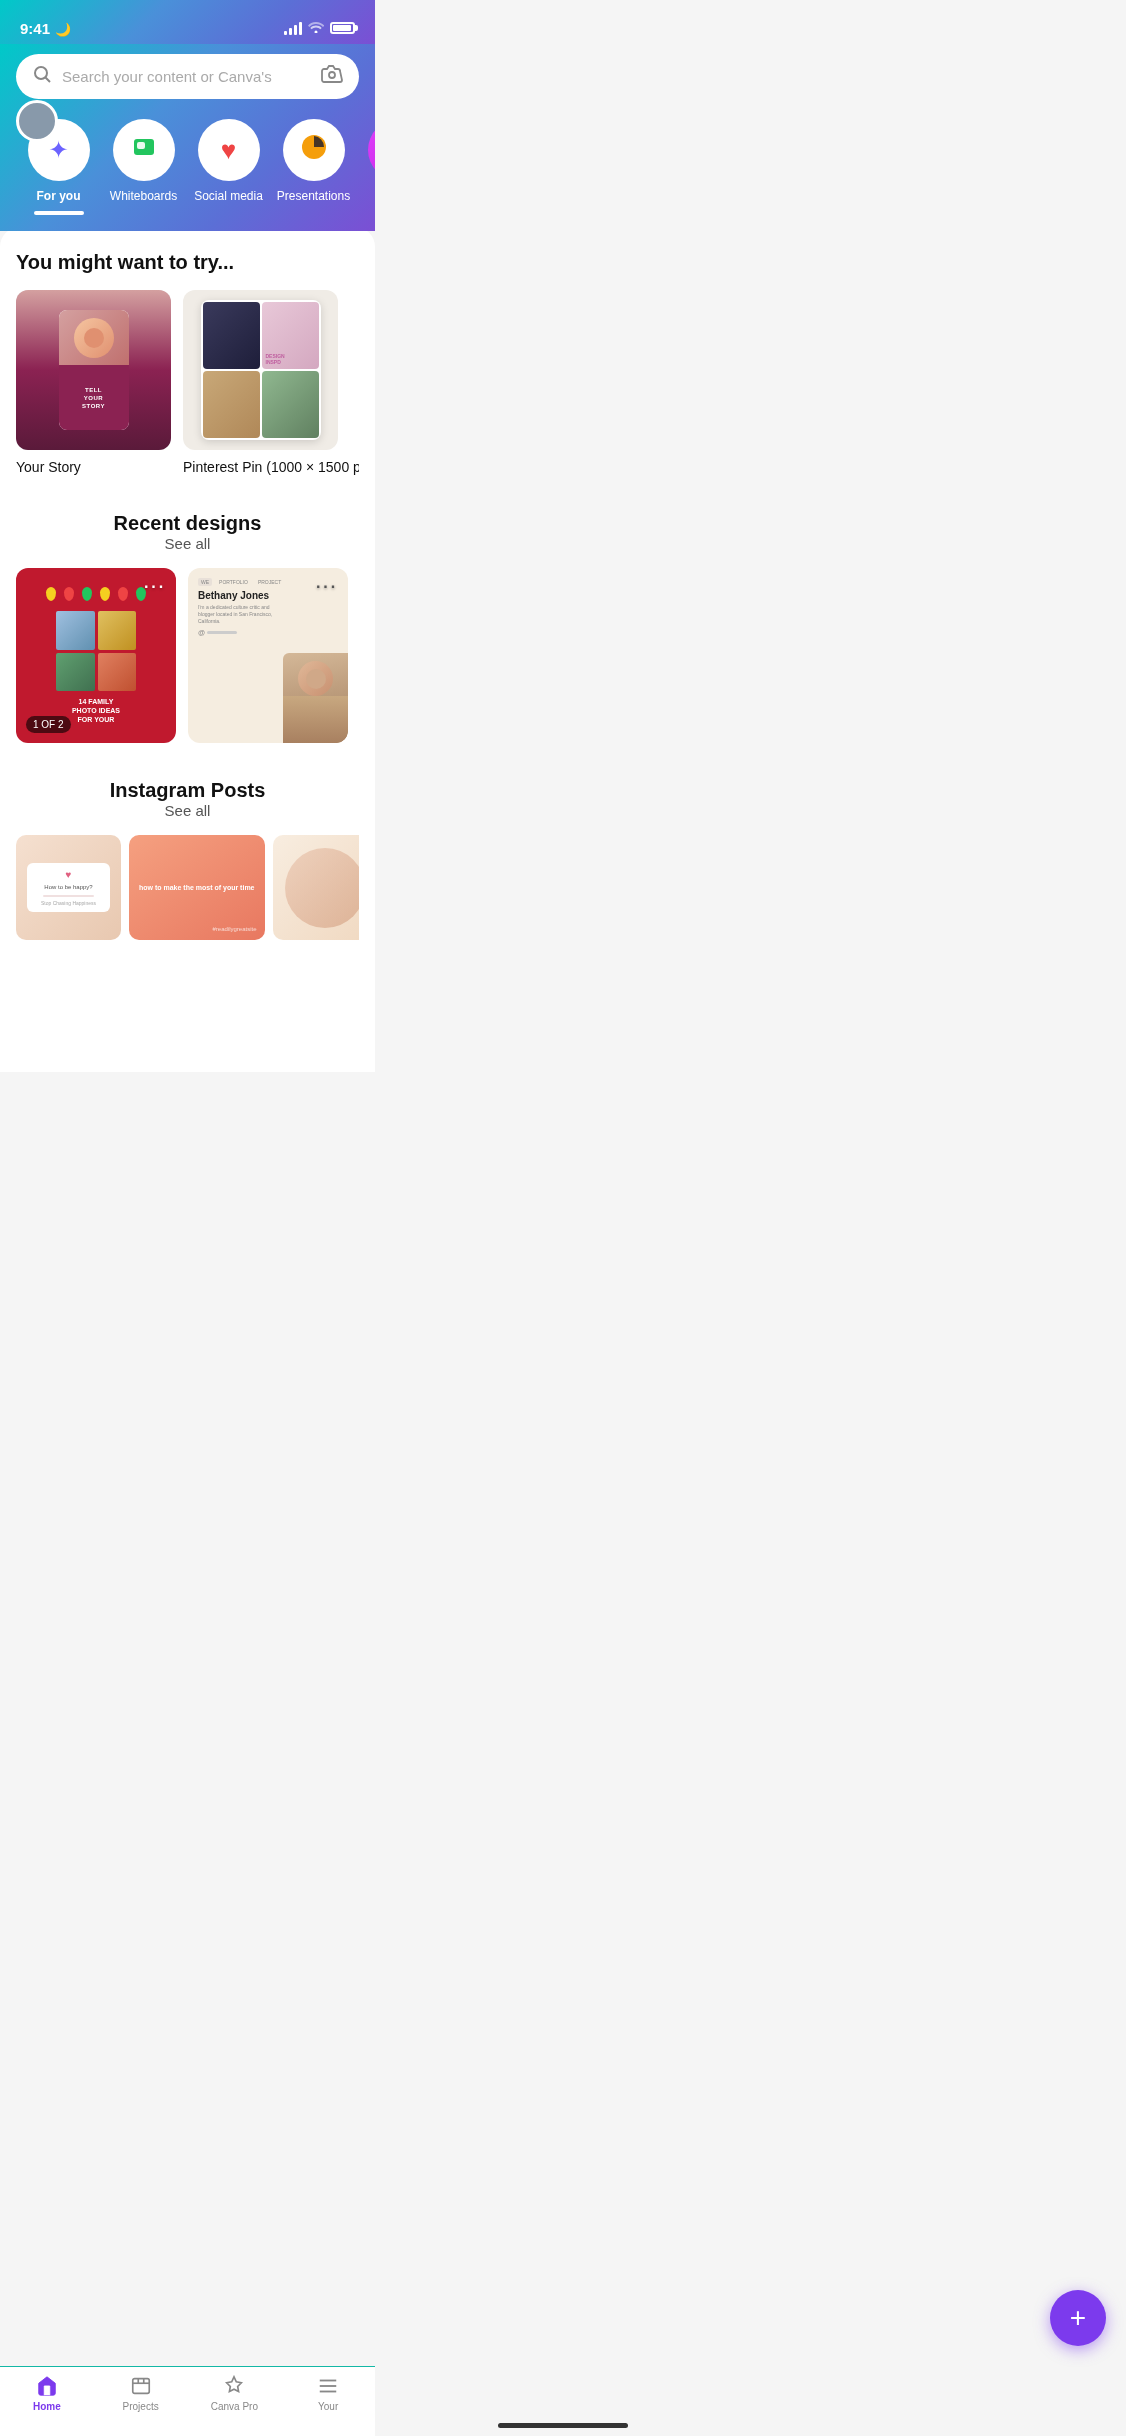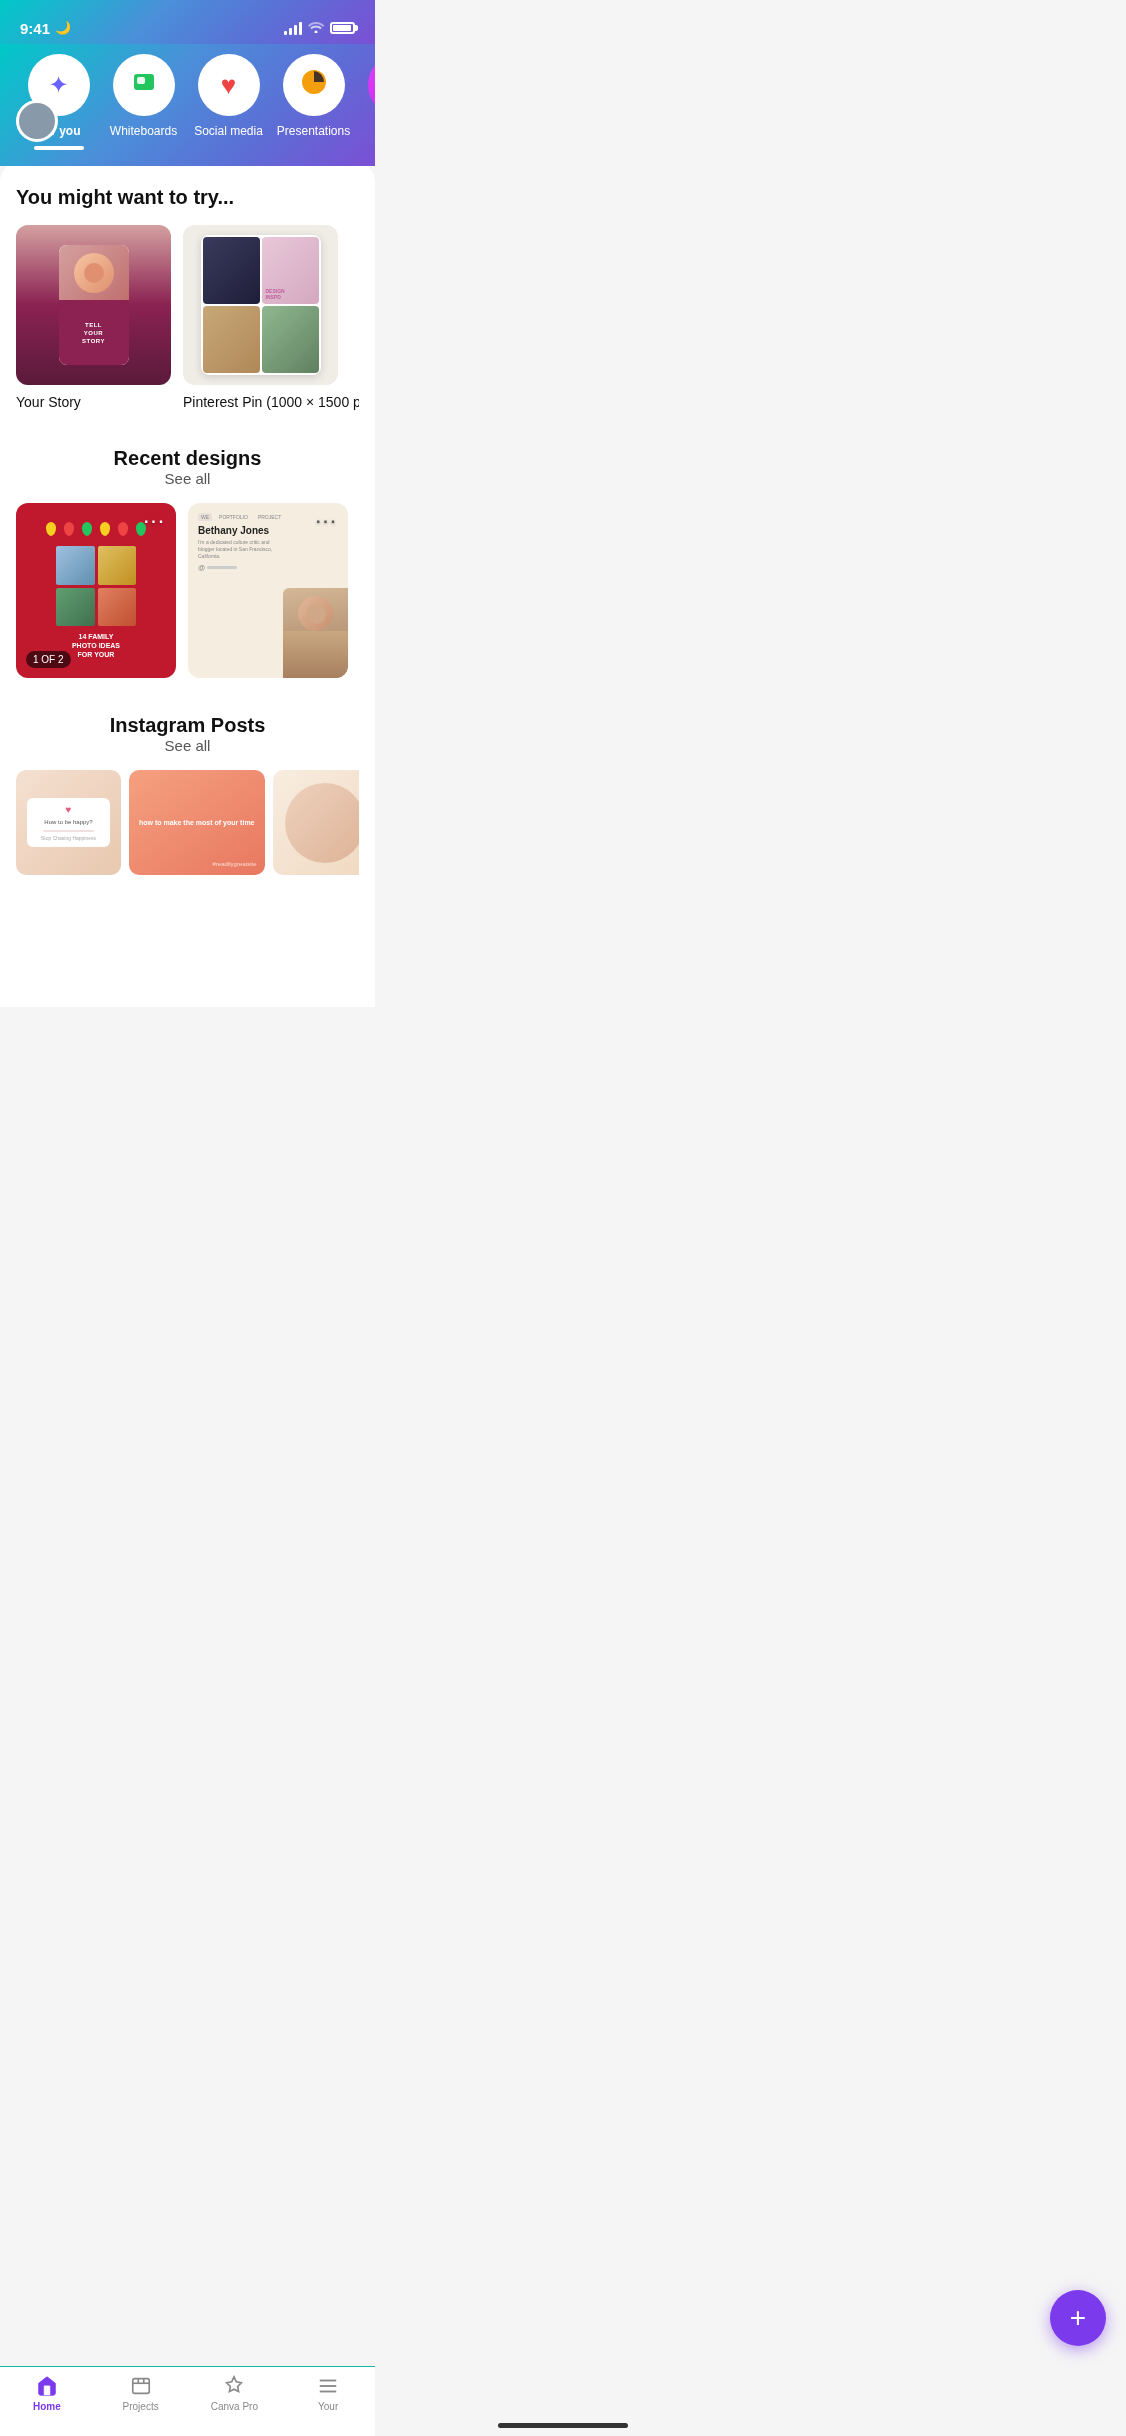--- a/index.html
+++ b/index.html
@@ -434,21 +434,21 @@
       width: 130px;
       height: 5px;
       background: #333;
       border-radius: 3px;
     }
   </style>
 </head>
 <body>
 
 <div class="status-bar">
-  <div style="display:flex; align-items:flex-start; gap:5px;">
+  <div style="display:flex; align-items:flex-end; gap:5px;">
     <span class="status-time">9:41</span>
     <span style="font-size:13px; color:white;">🌙</span>
   </div>
   <div class="status-icons">
     <div class="signal-bars">
       <span></span>
         <span></span>
         <span></span>
         <span></span>
     </div>
@@ -462,20 +462,35 @@
     <div class="battery-icon">
       <div class="battery-fill"></div>
     </div>
   </div>
 </div>
 
 <div class="header-area" style="position:relative;">
 
   <div class="avatar-circle"></div>
 
+  <div class="search-bar" style="margin-left:0;">
+    <span class="search-icon-wrap">
+      <svg width="20" height="20" viewBox="0 0 20 20" fill="none" stroke="#888" stroke-width="2">
+        <circle cx="9" cy="9" r="6"></circle>
+        <line x1="13.5" y1="13.5" x2="18" y2="18"></line>
+      </svg>
+    </span>
+    <span class="search-input-text">Search your content or Canva's</span>
+    <span class="camera-icon">
+      <svg width="22" height="18" viewBox="0 0 22 18" fill="none" stroke="#888" stroke-width="1.8">
+        <path d="M21 15a2 2 0 0 1-2 2H3a2 2 0 0 1-2-2V6a2 2 0 0 1 2-2h3l2-3h4l2 3h3a2 2 0 0 1 2 2z"></path>
+        <circle cx="11" cy="10" r="3"></circle>
+      </svg>
+    </span>
+  </div>
 
   <div class="category-row">
 
     <div class="category-item active">
       <div class="category-icon-wrap">
         <span style="color:#6c63ff; font-size:24px;">✦</span>
       </div>
       <span class="category-label">For you</span>
       <div class="active-indicator"></div>
     </div>

